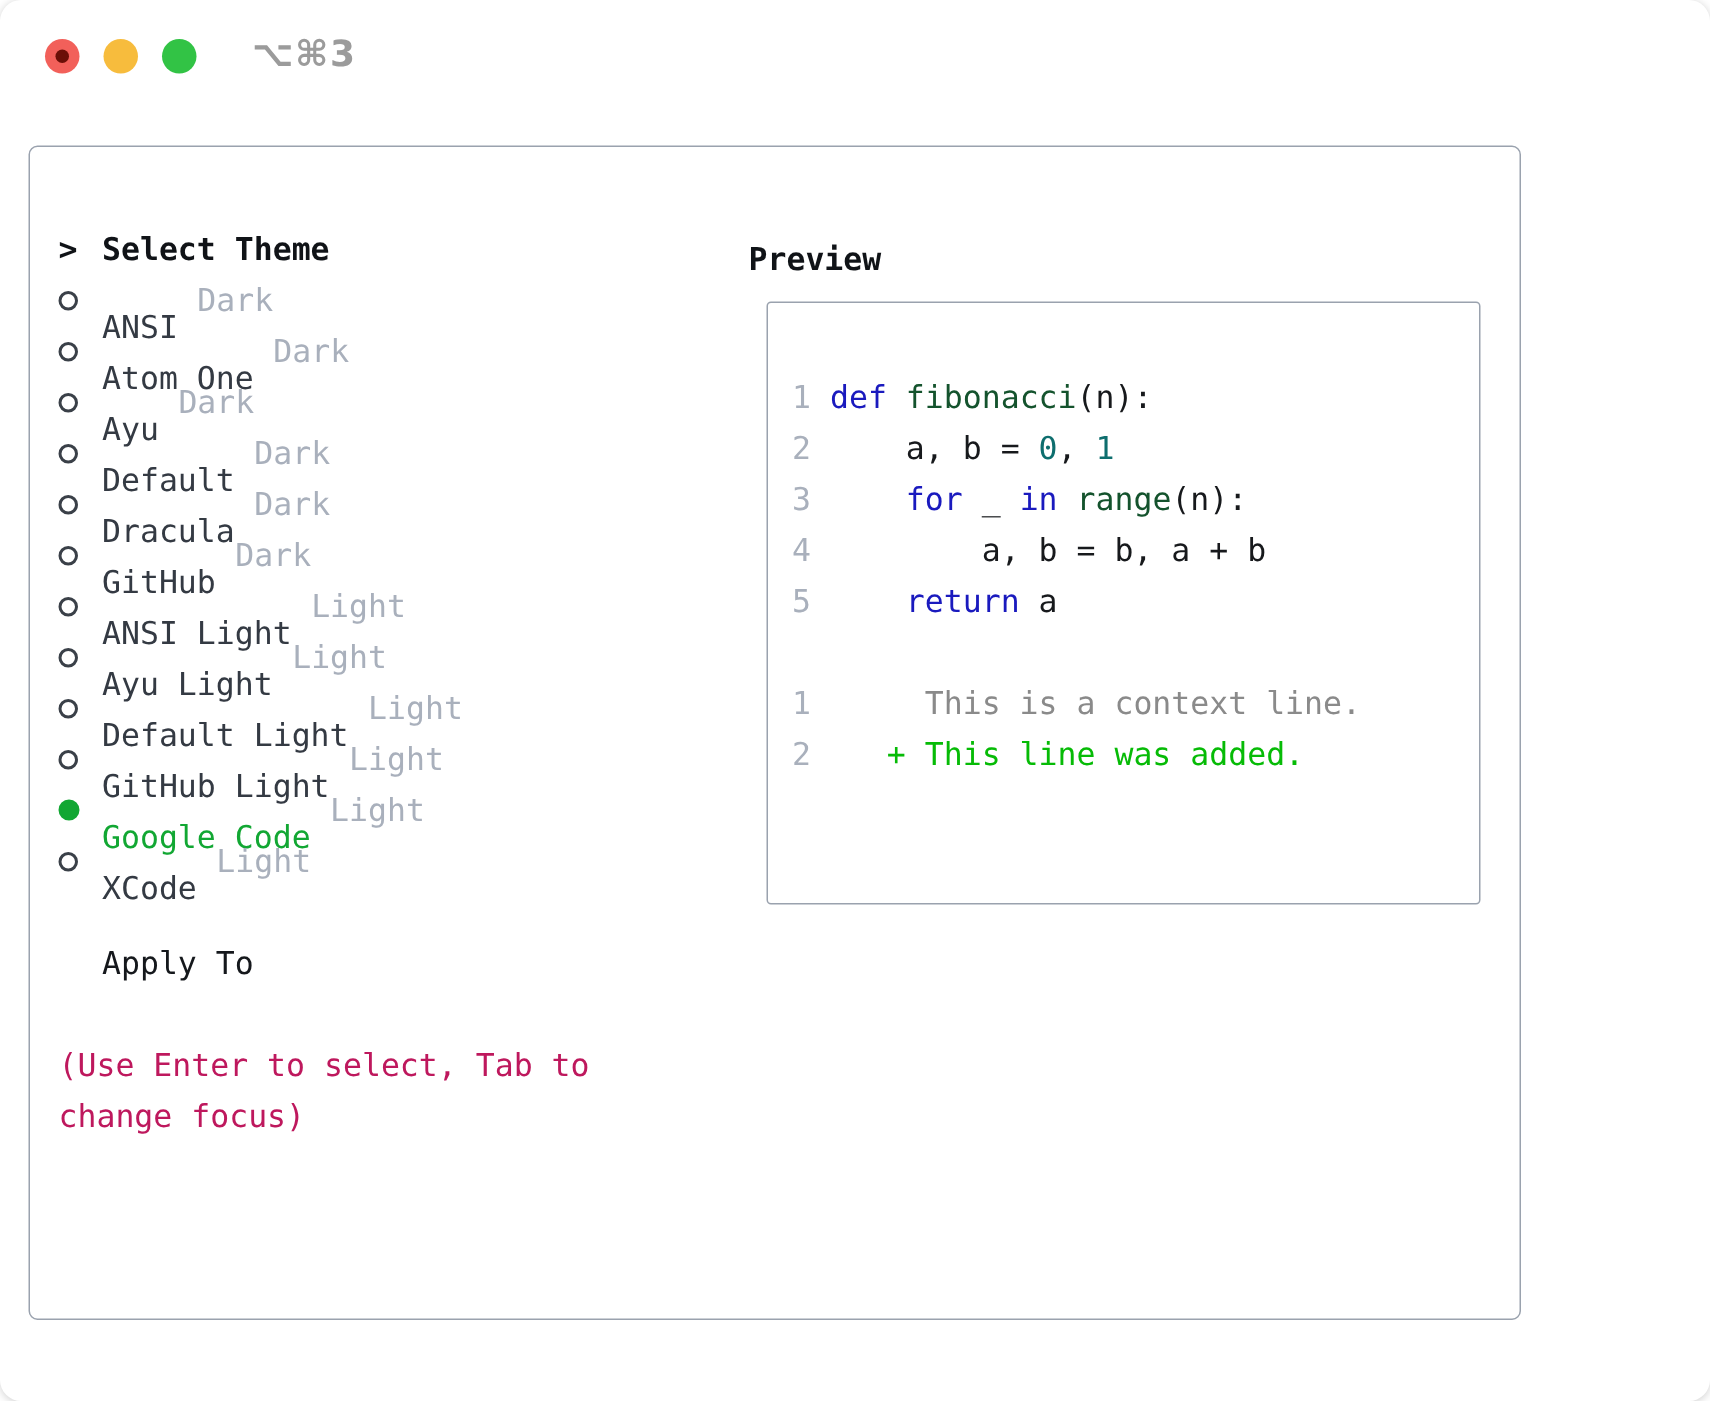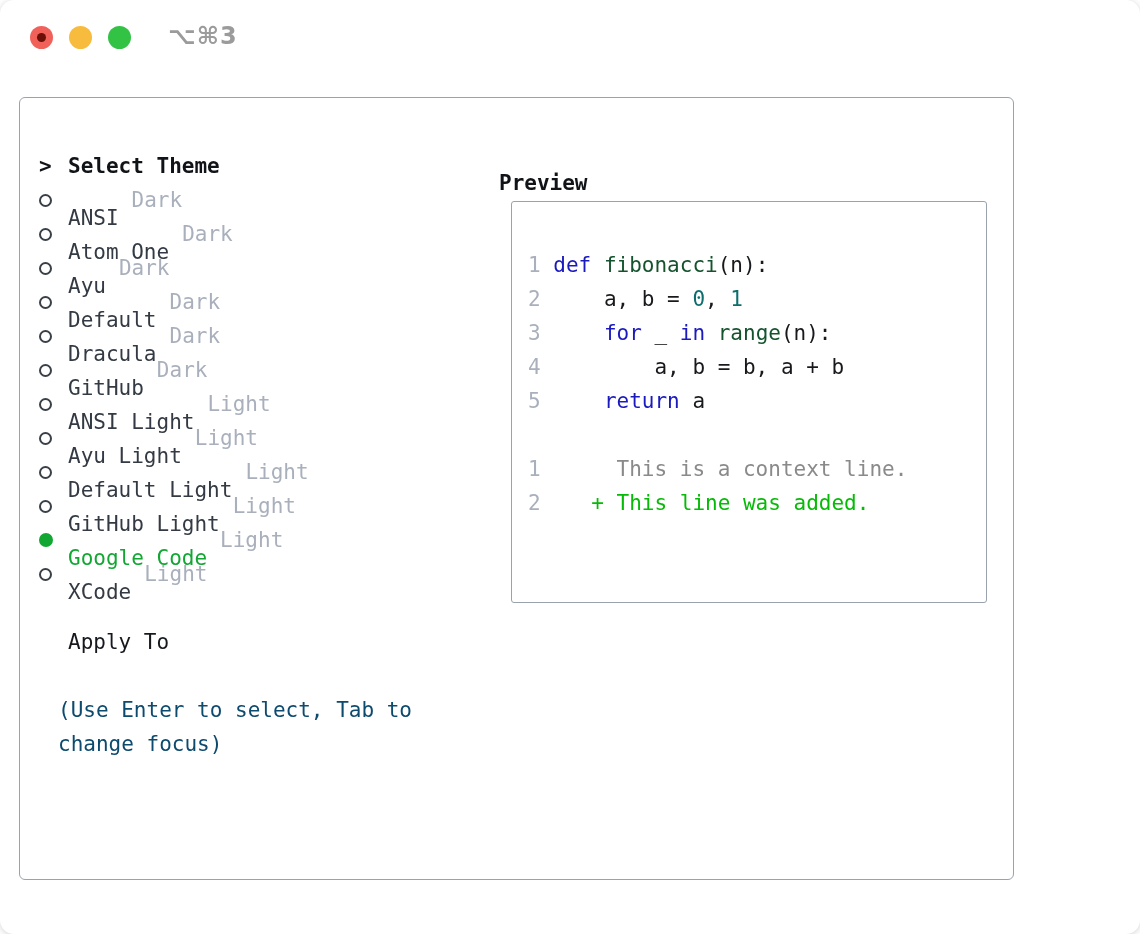--- a/index.html
+++ b/index.html
@@ -33,24 +33,24 @@
   .row { display:flex; align-items:center; height:34px; font-size:21px; white-space:pre; }
   .marker { width:29px; display:flex; align-items:center; flex:none; }
   .circle { width:13px; height:13px; border-radius:50%; border:2px solid #3a4048; }
   .circle.sel { width:14px; height:14px; background:#12a733; border-color:#12a733; }
   .arrow { font-weight:bold; color:#101317; font-size:21px; }
   .hdr  { font-weight:bold; color:#101317; }
   .subhdr { color:#15181c; }
   .name { color:#343a43;margin-top:36px; }
   .name.sel { color:#12a733; }
   .variant { color:#a9b0bc; margin-left:13px; }
-  .hint-line { color:#0c4a6e;margin-left:19px; }
+  .hint-line { color:#be185d; }
   
   .preview-hdr {
-    position:absolute; left:479px; top:68px; height:34px;
+    position:absolute; left:479px; top:58px; height:34px;
     display:flex; align-items:center;
     font-size:21px; font-weight:bold; color:#101317;
   }
   .preview-box {
     position:absolute; left:491px; top:103px; width:476px; height:402px;
     border:1.5px solid #9aa2ae; border-radius:3px; background:#ffffff;
     padding:46px 0 0 16px; overflow:hidden;
   }
   .pline { height:34px; font-size:21px; white-space:pre; line-height:34px; }
   .lnum { color:#a9b0bc; }

